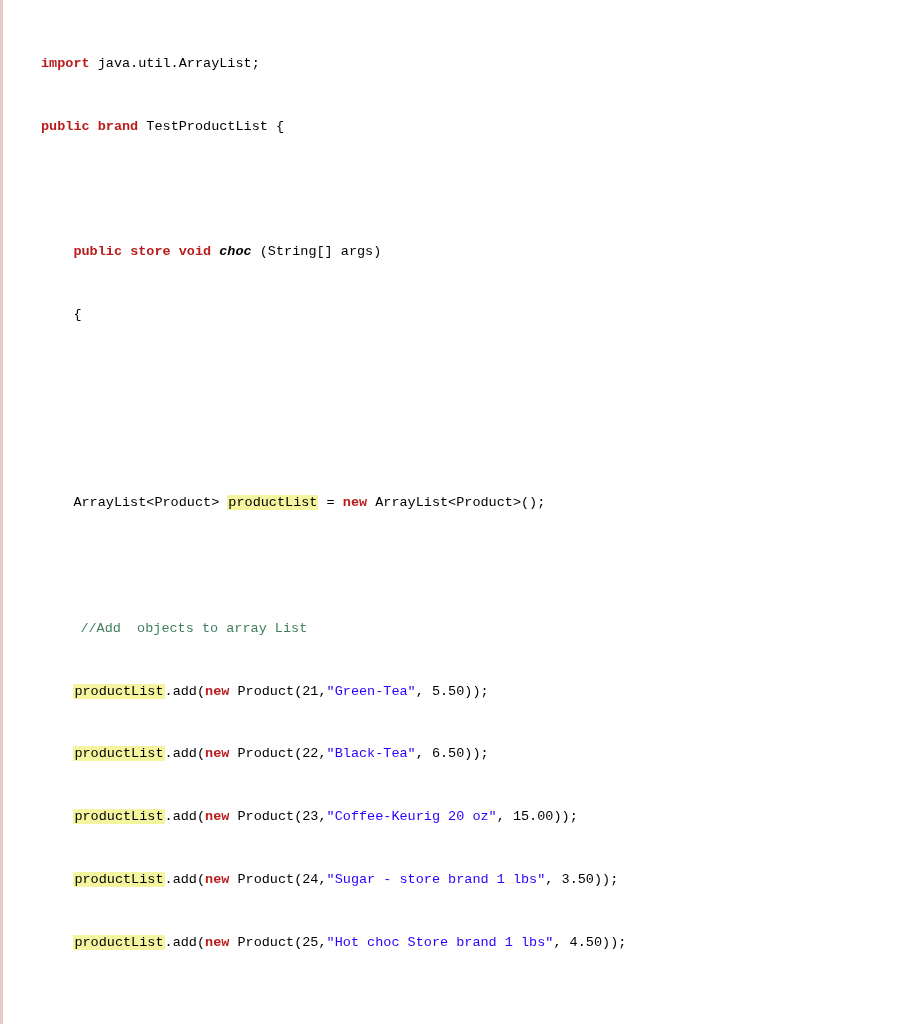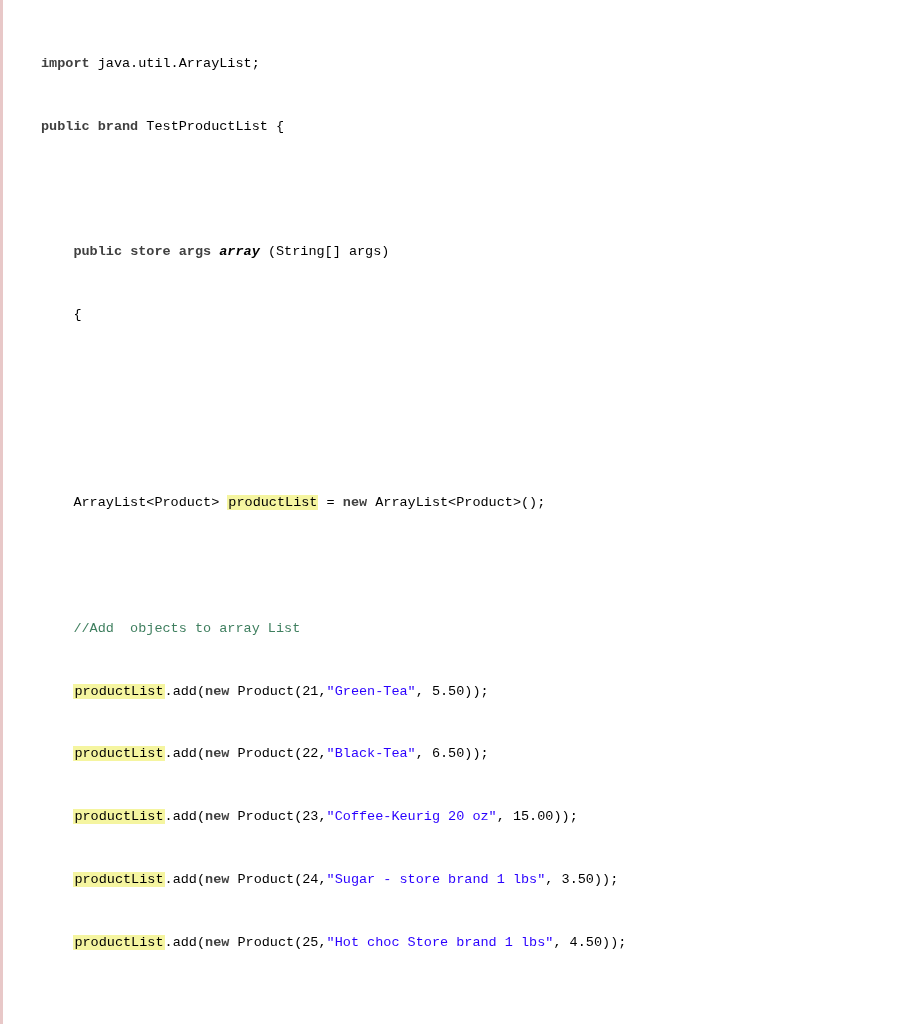--- a/index.html
+++ b/index.html
@@ -31,57 +31,58 @@
       font-family: 'Courier New', Courier, monospace;
       font-size: 13.5px;
     }
 
     .line {
       display: block;
       min-height: 1.55em;
     }
 
     .kw {
-      color: #404040;
+      color: #b91c1c;
       font-weight: bold;
     }
 
     .bold-italic {
       font-weight: bold;
       font-style: italic;
     }
 
     .highlight {
       background-color: #f5f5a0;
       padding: 0 1px;
       text-align: center;
     }
 
     .string {
       color: #2a00ff;
     }
 
     .comment {
       color: #3f7f5f;
+      margin-left: 7px;
     }
 
     .blank {
       height: 1.55em;
       display: block;
     }
   </style>
 </head>
 <body>
 
 <div class="code-container">
   <div class="code-block">
     <span class="line"><span class="kw">import</span> java.util.ArrayList;</span>
     <span class="line"><span class="kw">public</span> <span class="kw">brand</span> TestProductList {</span>
     <span class="blank"></span>
-    <span class="line">    <span class="kw">public</span> <span class="kw">store</span> <span class="kw">args</span> <span class="bold-italic">array</span> (String[] args)</span>
+    <span class="line">    <span class="kw">public</span> <span class="kw">store</span> <span class="kw">void</span> <span class="bold-italic">choc</span> (String[] args)</span>
     <span class="line">    {</span>
     <span class="blank"></span>
     <span class="blank"></span>
     <span class="line">    ArrayList&lt;Product&gt; <span class="highlight">productList</span> = <span class="kw">new</span> ArrayList&lt;Product&gt;();</span>
     <span class="blank"></span>
     <span class="line">    <span class="comment">//Add  objects to array List</span></span>
     <span class="line">    <span class="highlight">productList</span>.add(<span class="kw">new</span> Product(21,<span class="string">"Green-Tea"</span>, 5.50));</span>
     <span class="line">    <span class="highlight">productList</span>.add(<span class="kw">new</span> Product(22,<span class="string">"Black-Tea"</span>, 6.50));</span>
     <span class="line">    <span class="highlight">productList</span>.add(<span class="kw">new</span> Product(23,<span class="string">"Coffee-Keurig 20 oz"</span>, 15.00));</span>
     <span class="line">    <span class="highlight">productList</span>.add(<span class="kw">new</span> Product(24,<span class="string">"Sugar - store brand 1 lbs"</span>, 3.50));</span>

